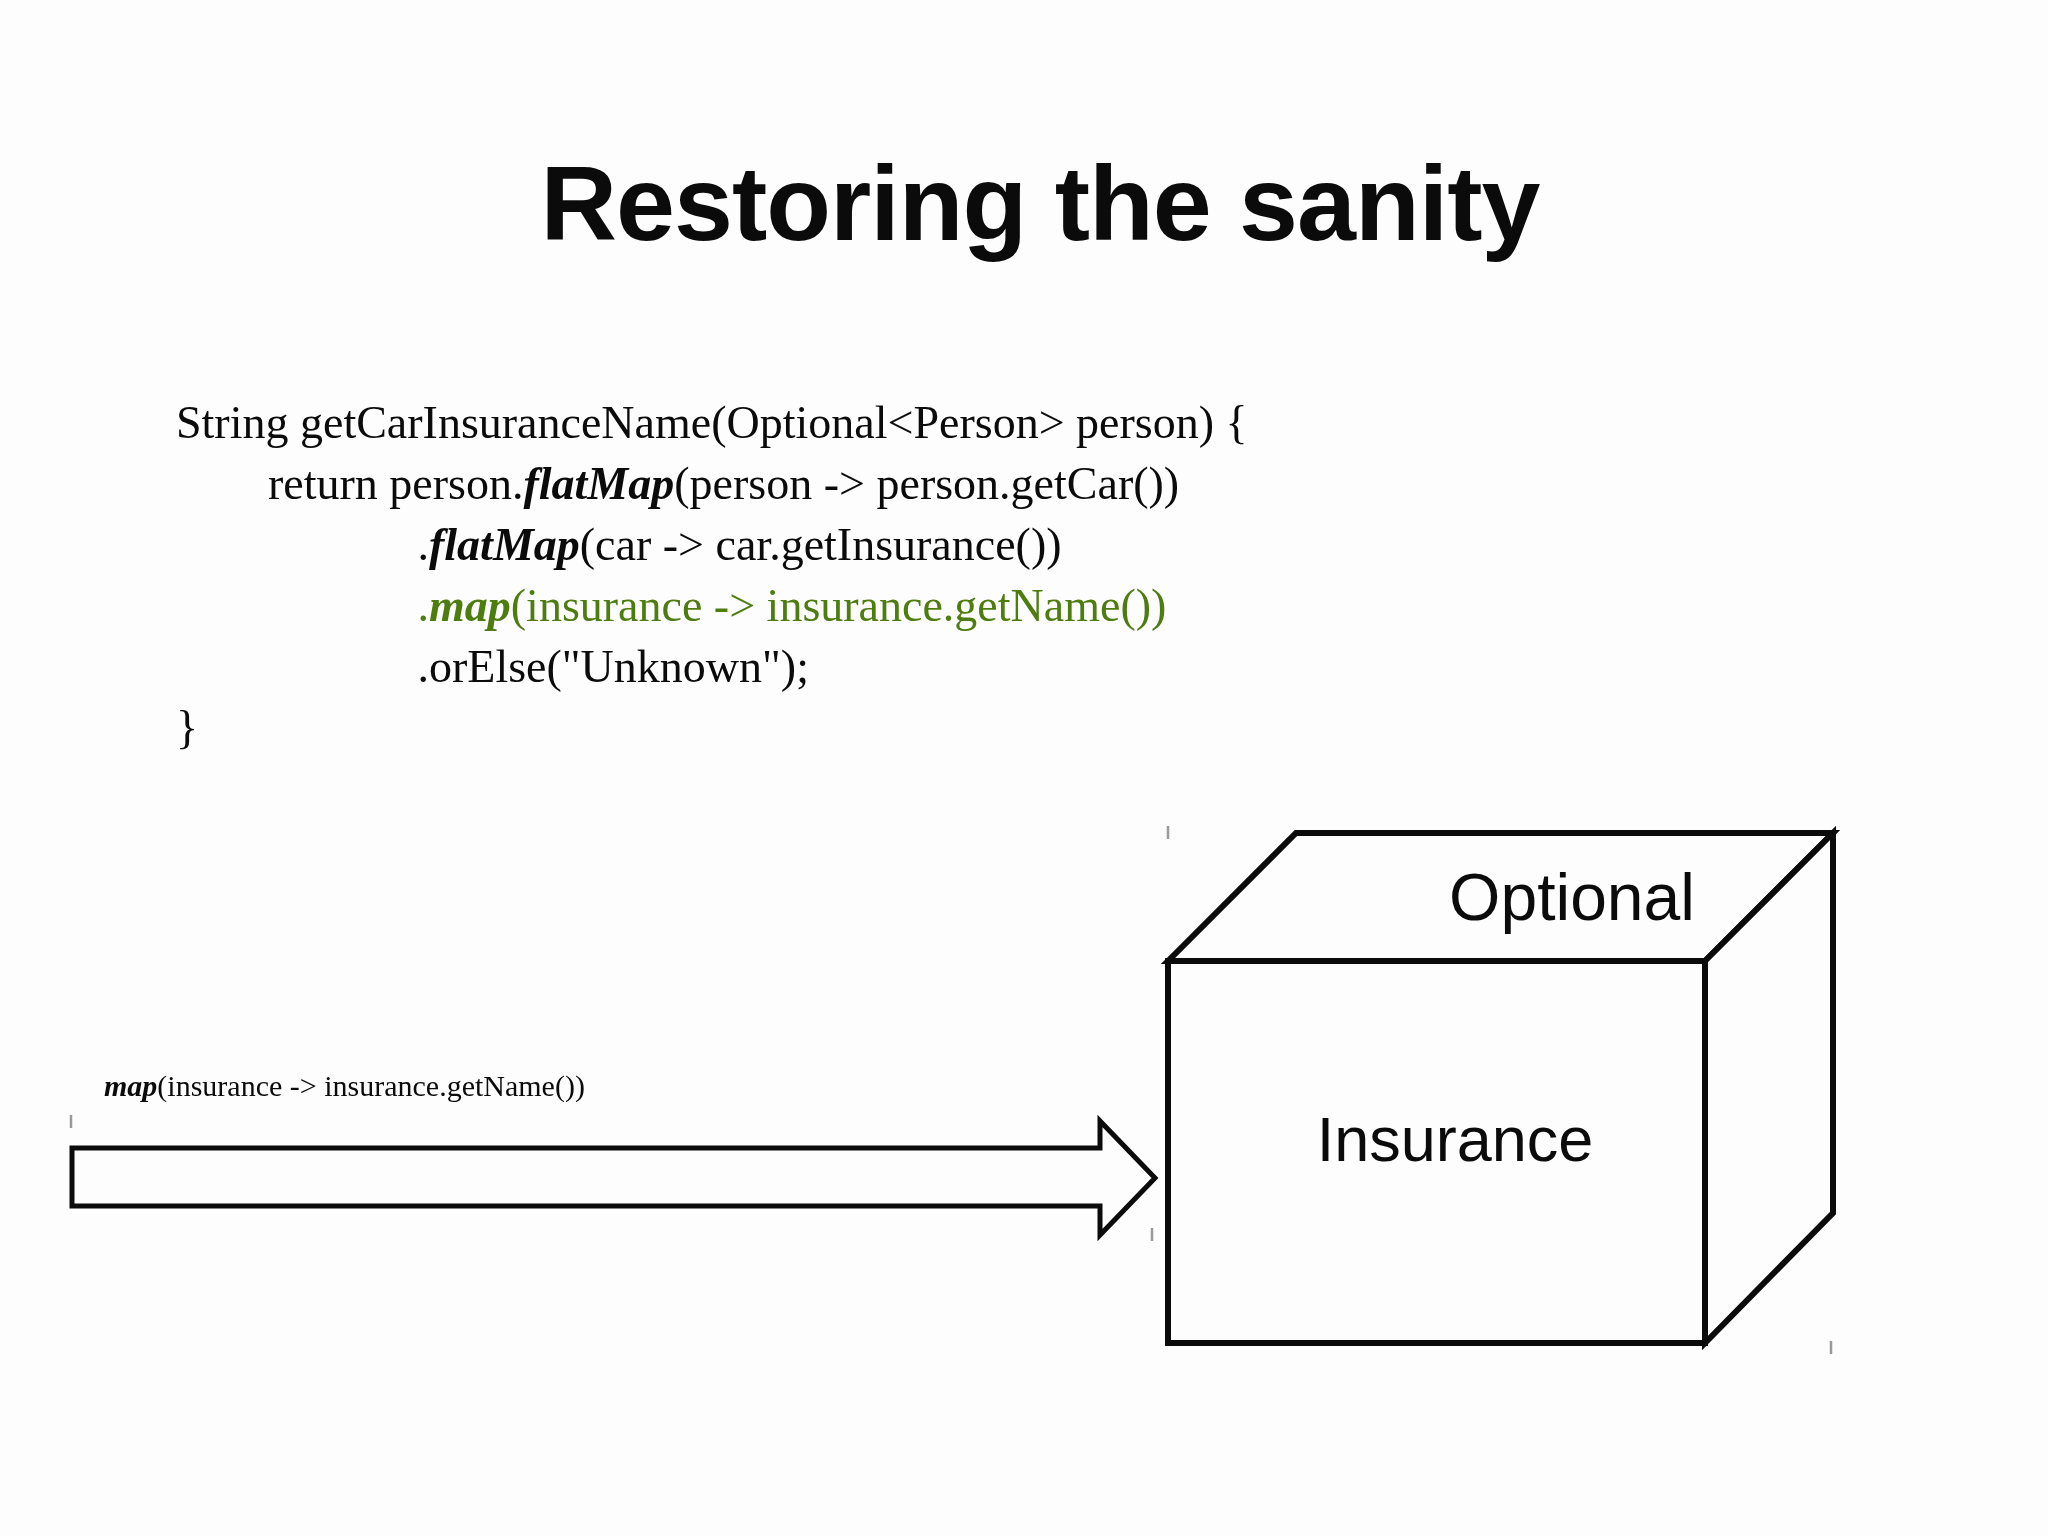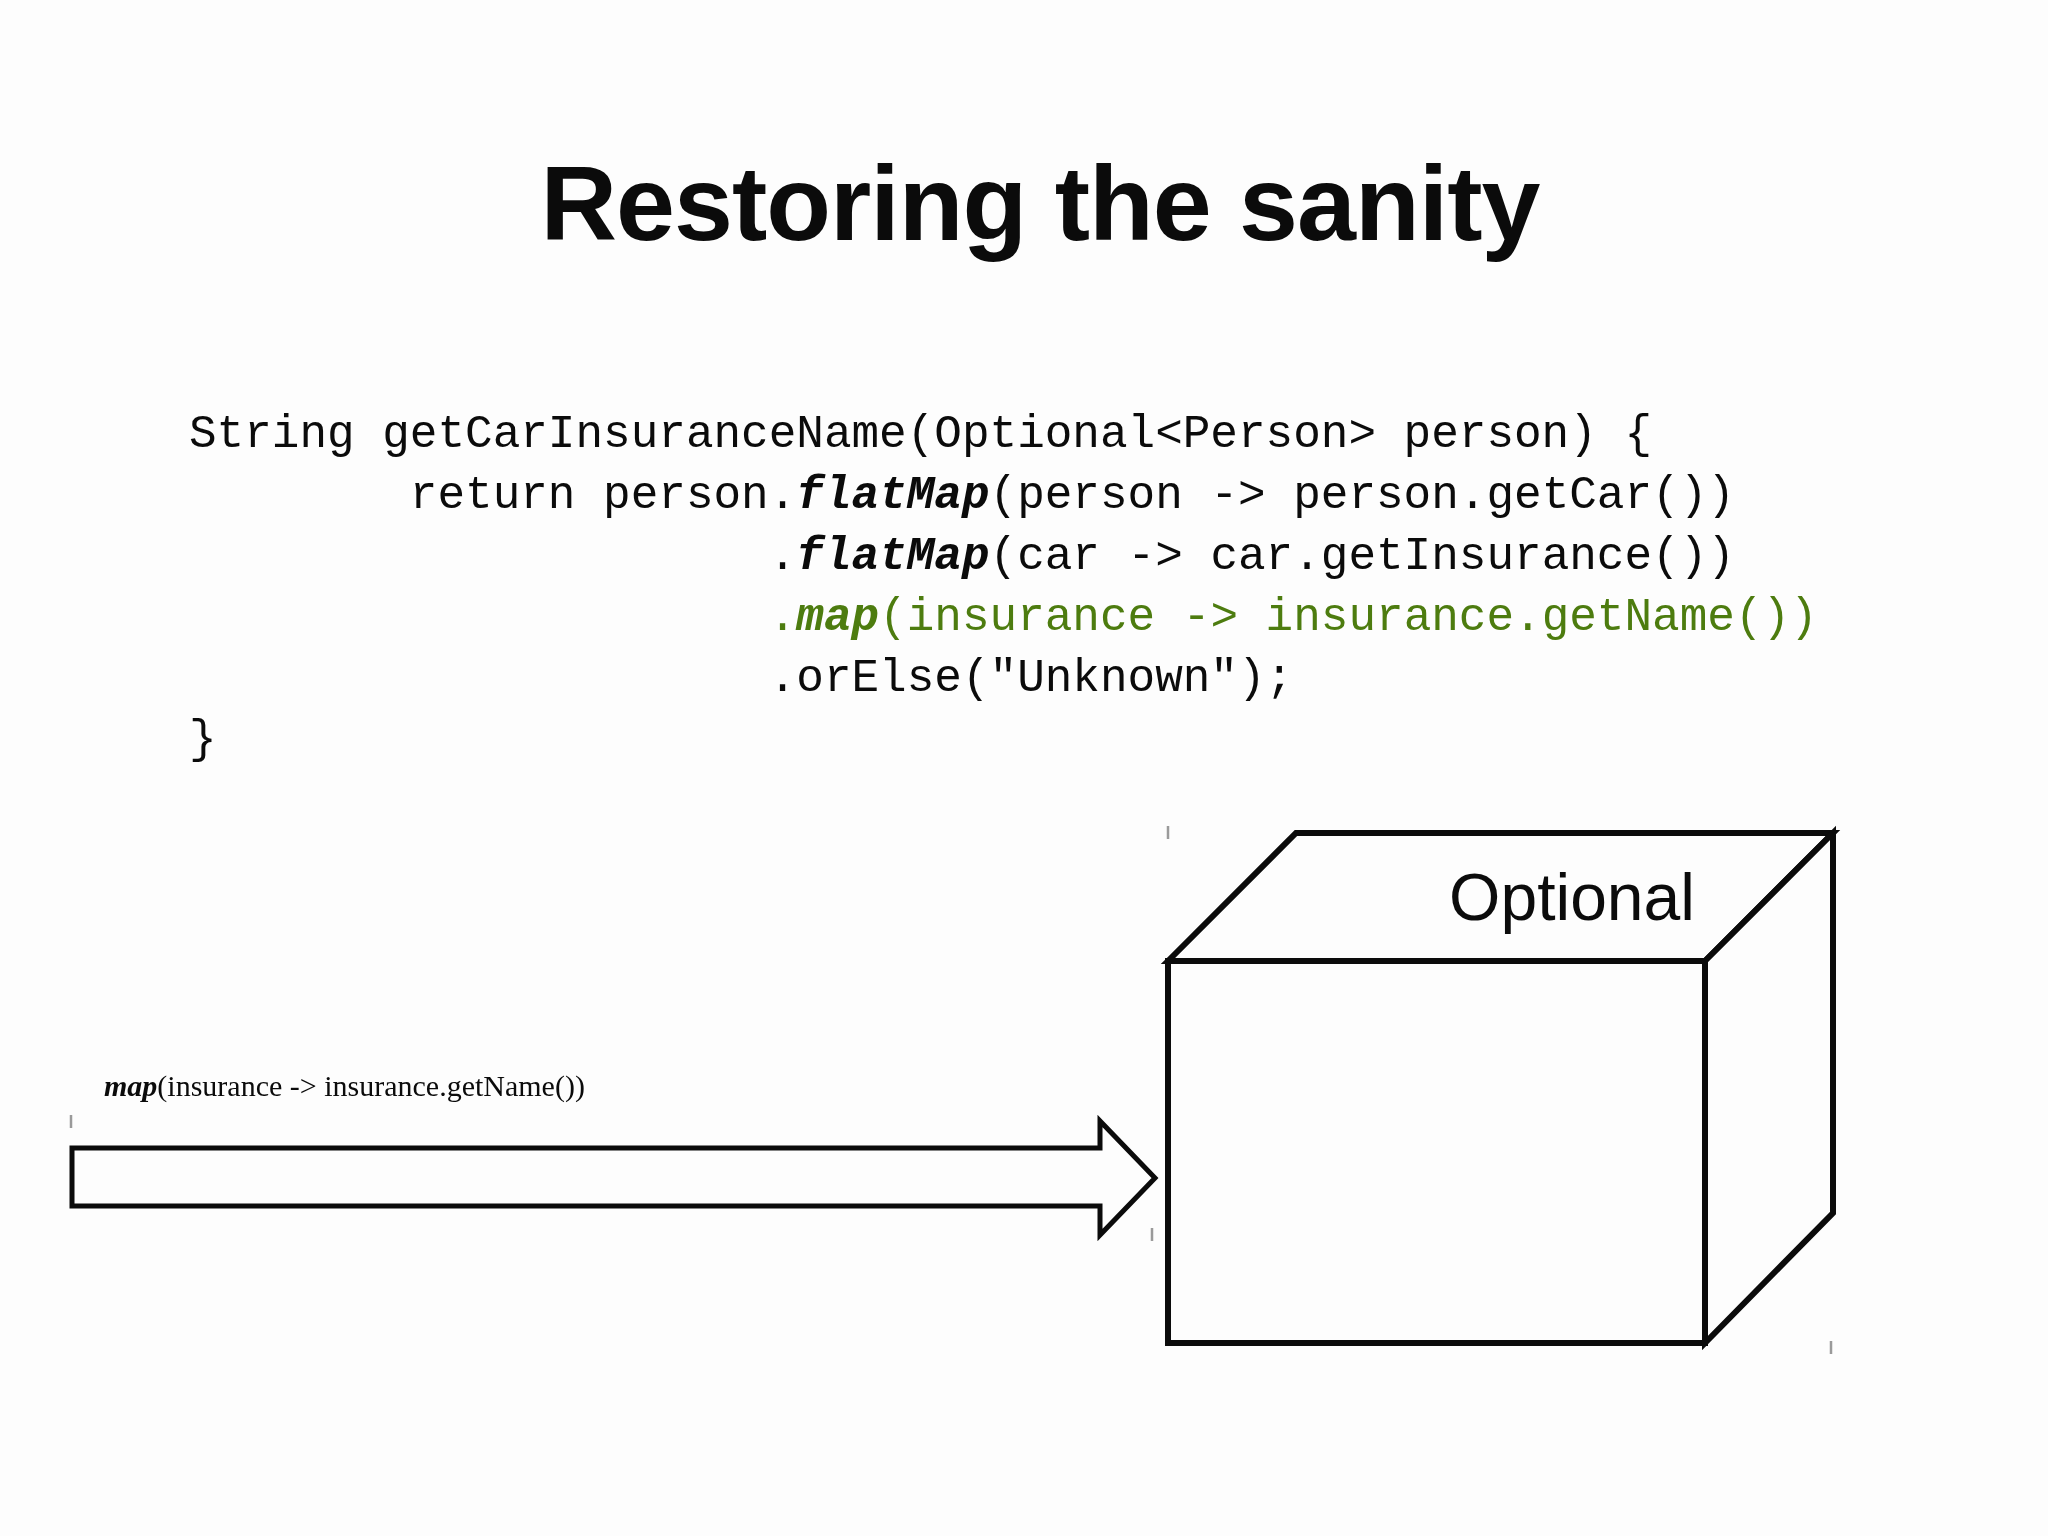--- a/index.html
+++ b/index.html
@@ -17,22 +17,22 @@
     margin:16px;
     text-align:center;
     font-size:106px;
     font-weight:bold;
     letter-spacing:-1px;
     line-height:1;
   }
   .code-block{
     position:absolute;
     left:176px;top:392px;
-    margin:13px;
-    font-family:Liberation Mono, monospace;
+    margin:0;
+    font-family:Liberation Serif, serif;
     font-size:46px;
     line-height:61px;
     white-space:pre;
     color:#0b0b0b;
   }
   .code-line.red{color:#4d7c0f;}
   .emph{font-weight:bold;font-style:italic;}
   .diagram-svg{position:absolute;left:0;top:0;}
   .arrow-label{
     position:absolute;
@@ -71,14 +71,15 @@
 
     <line x1="1168" y1="826" x2="1168" y2="839" stroke="#9a9a9a" stroke-width="2.5"></line>
     <line x1="71" y1="1115" x2="71" y2="1128" stroke="#9a9a9a" stroke-width="2.5"></line>
     <line x1="1152" y1="1228" x2="1152" y2="1241" stroke="#9a9a9a" stroke-width="2.5"></line>
     <line x1="1831" y1="1341" x2="1831" y2="1354" stroke="#9a9a9a" stroke-width="2.5"></line>
   </svg>
 
   <div class="arrow-label"><span class="emph">map</span><span>(insurance -&gt; insurance.getName())</span></div>
 
   <div class="box-label optional">Optional</div>
+  <div class="box-label insurance">Insurance</div>
 
 </div>
 
 </body></html>

